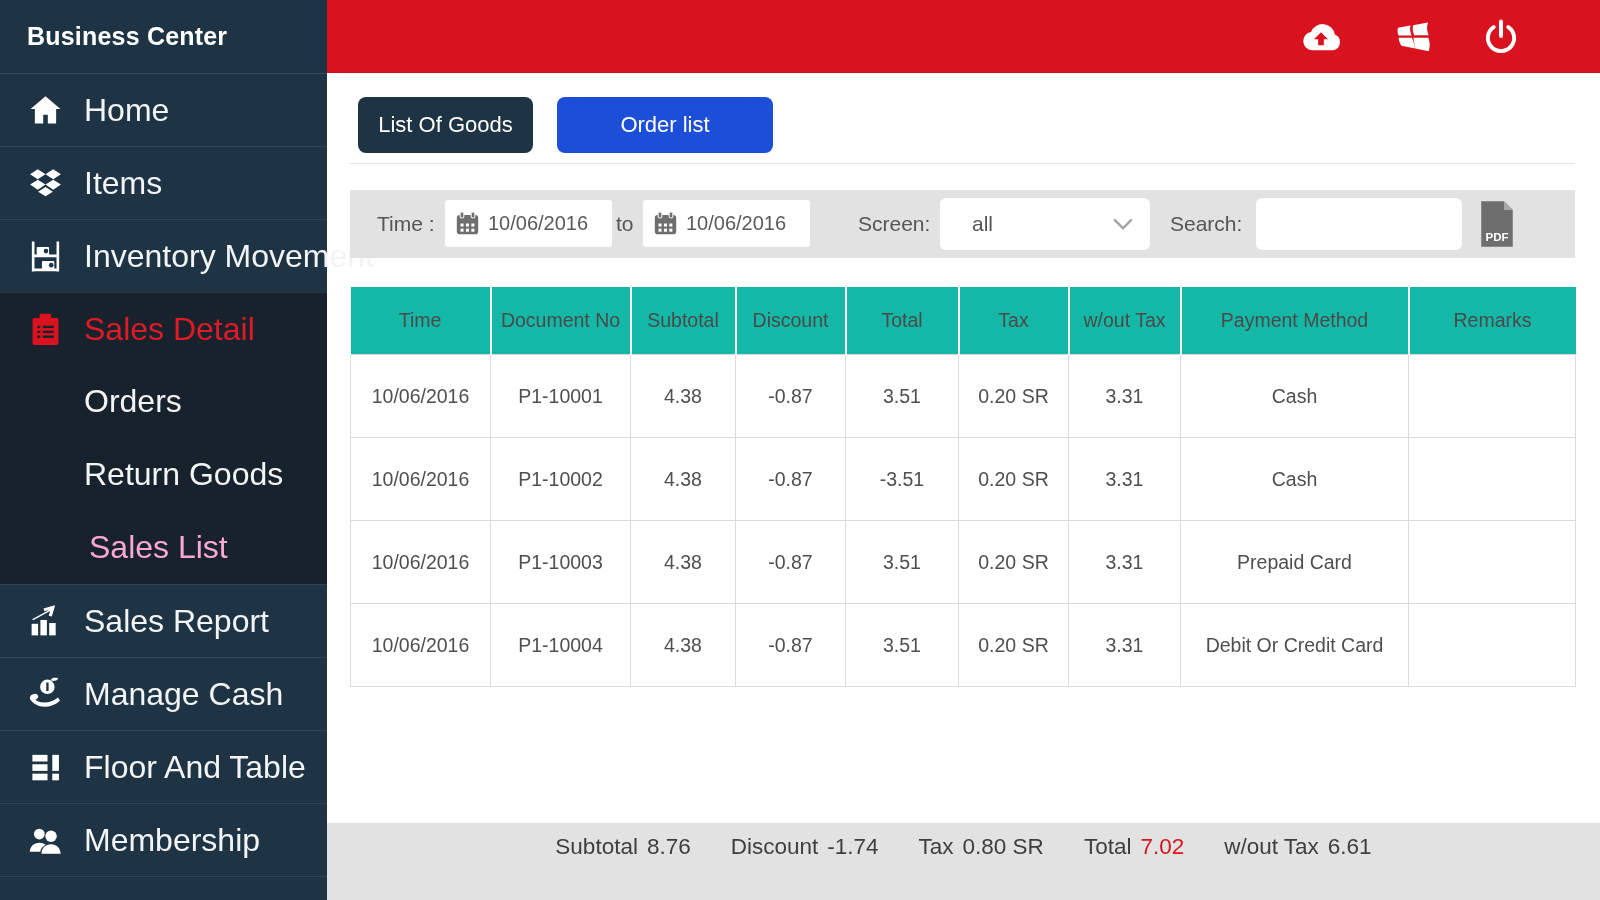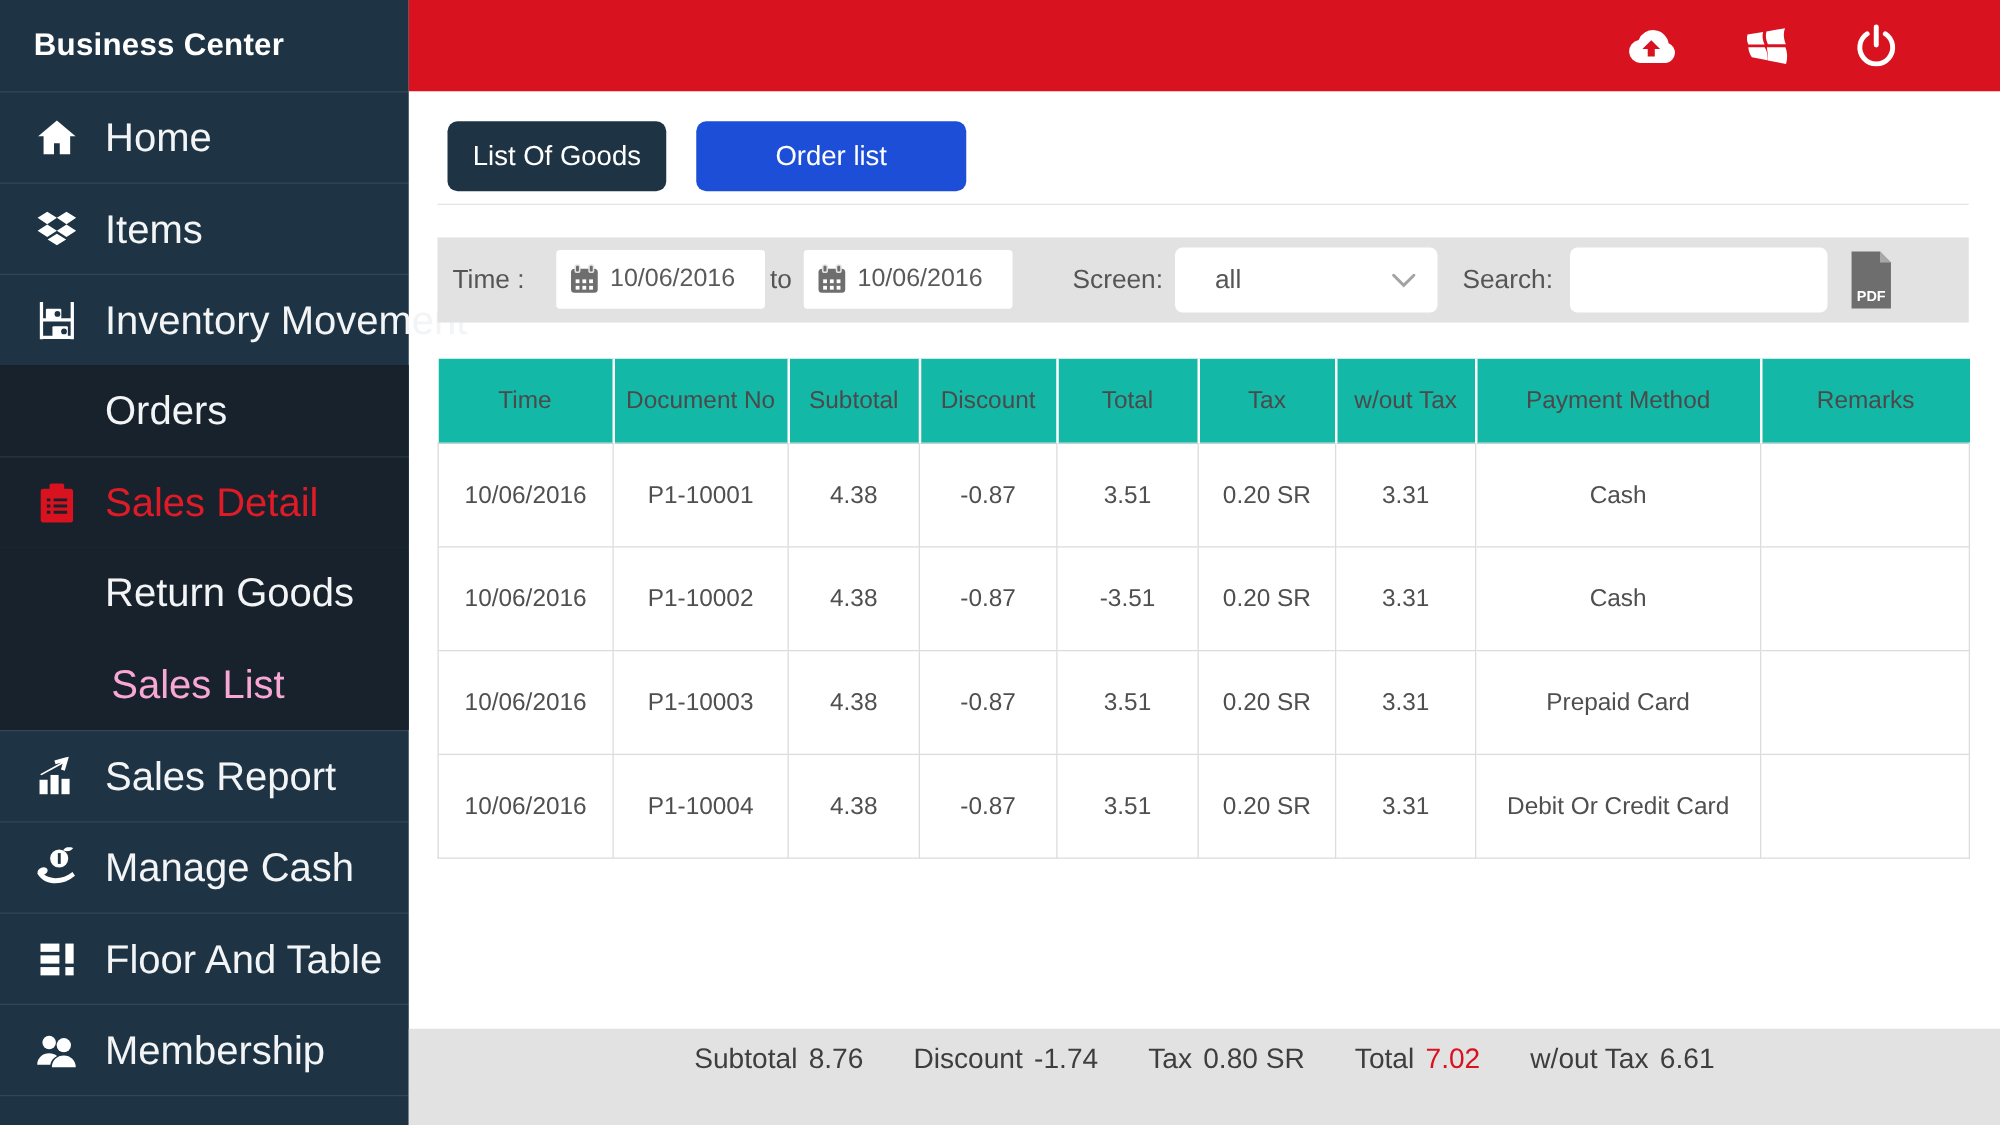--- a/index.html
+++ b/index.html
@@ -33,21 +33,21 @@
   
   .tab-btn{position:absolute;top:97px;height:56px;border:none;border-radius:8px;
     color:#fff;font-size:22px;font-family:inherit;cursor:pointer;}
   .tab-btn.dark{left:358px;width:175px;background:#1e3444;}
   .tab-btn.red{left:557px;width:216px;background:#1d4ed8;}
   .tab-divider{position:absolute;left:350px;top:163px;width:1225px;height:1px;background:#e3e3e3;}
   
   .filterbar{position:absolute;left:350px;top:190px;width:1225px;height:68px;background:#e2e2e2;}
   .filterbar .flabel{position:absolute;top:0;height:68px;display:flex;align-items:center;
     color:#555;font-size:21px;}
-  .fl-time{left:12px;} .fl-to{left:266px;font-size:20px;} .fl-screen{left:508px;} .fl-search{left:820px;}
+  .fl-time{left:27px;} .fl-to{left:266px;font-size:20px;} .fl-screen{left:508px;} .fl-search{left:820px;}
   .date-box{position:absolute;top:10px;width:167px;height:47px;background:#fff;border-radius:3px;
     display:flex;align-items:center;padding-left:9px;box-sizing:border-box;gap:7px;cursor:pointer;}
   .date-box .cal{width:27px;height:27px;flex:0 0 auto;}
   .date-box .dval{color:#5a5a5a;font-size:20px;}
   .db-from{left:95px;} .db-to{left:293px;}
   .screen-select{position:absolute;left:590px;top:8px;width:210px;height:52px;background:#fff;
     border-radius:6px;display:flex;align-items:center;padding:0 14px 0 32px;box-sizing:border-box;cursor:pointer;}
   .screen-select .sval{color:#555;font-size:21px;flex:1;}
   .screen-select .chev{width:26px;height:26px;}
   .search-input{position:absolute;left:906px;top:8px;width:206px;height:52px;background:#fff;
@@ -101,34 +101,34 @@
               <rect x="9.7" y="14.9" width="8" height="5.4" rx=".6"></rect>
             </g>
             <g fill="#1e3444">
               <circle cx="12.3" cy="8.5" r="1.5"></circle>
               <circle cx="15.7" cy="17.6" r="1.5"></circle>
             </g>
           </svg>
         </span>
         <span class="mi-label">Inventory Movement</span>
       </div>
-      <div class="menu-item sub">
-        <span class="mi-label">Orders</span>
-      </div>
       <div class="menu-item active-parent">
         <span class="mi-icon">
           <svg viewBox="0 0 24 24">
             <path fill="currentColor" d="M4.8 4.6h14.4c.7 0 1.2.5 1.2 1.2v15c0 .7-.5 1.2-1.2 1.2H4.8c-.7 0-1.2-.5-1.2-1.2v-15c0-.7.5-1.2 1.2-1.2z"></path>
             <path fill="currentColor" d="M9.2 1.8h5.6c.6 0 1 .4 1 1v3.1H8.2V2.8c0-.6.4-1 1-1z"></path>
             <g stroke="#17222c" stroke-width="1.5">
               <path d="M6.8 10.3h1.8M10.3 10.3h7M6.8 13.5h1.8M10.3 13.5h7M6.8 16.7h1.8M10.3 16.7h7"></path>
             </g>
           </svg>
         </span>
         <span class="mi-label">Sales Detail</span>
+      </div>
+      <div class="menu-item sub">
+        <span class="mi-label">Orders</span>
       </div>
       <div class="menu-item sub">
         <span class="mi-label">Return Goods</span>
       </div>
       <div class="menu-item sub-active">
         <span class="mi-label">Sales List</span>
       </div>
       <div class="menu-item">
         <span class="mi-icon">
           <svg viewBox="0 0 24 24" fill="currentColor">

